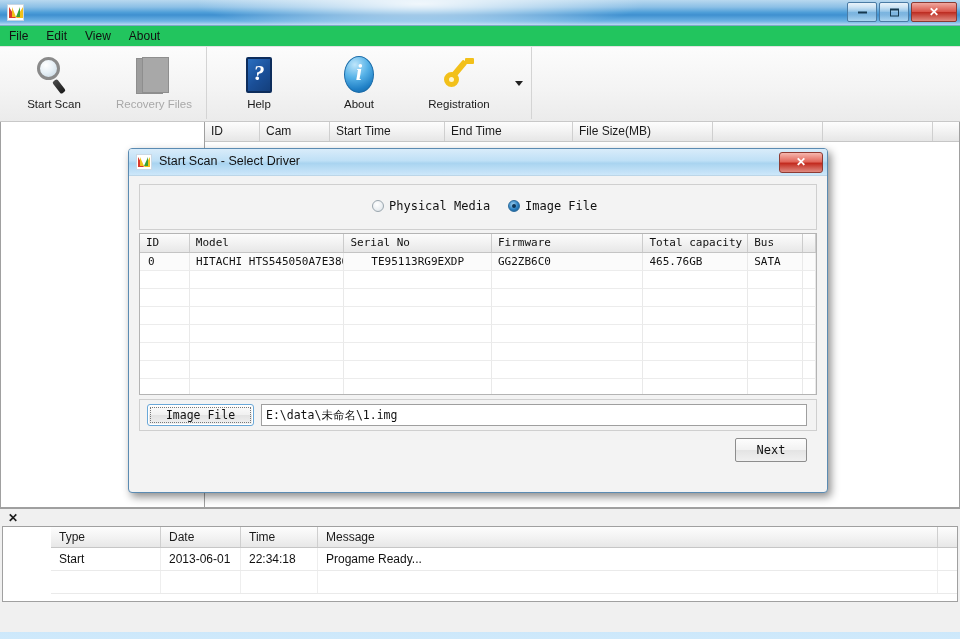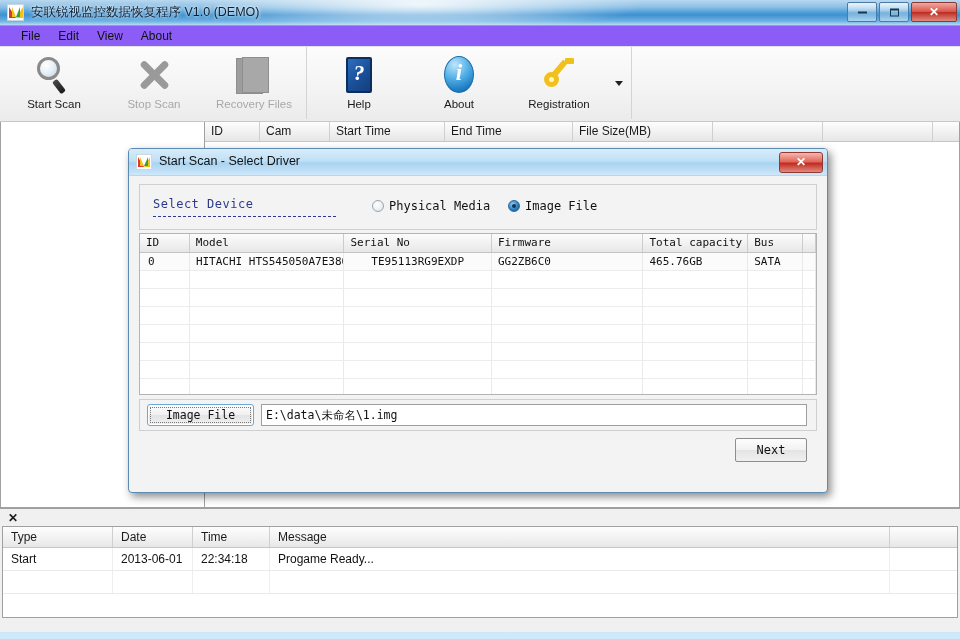--- a/index.html
+++ b/index.html
@@ -90,25 +90,25 @@
     font-family: "Liberation Sans", sans-serif;
     line-height: 1;
   }
   .win-btn.close .glyph { color: #fff; font-weight: bold; font-size: 12px; }
   .min-glyph { display:inline-block; width:9px; height:2px; background:#15384f; vertical-align: middle; }
   .max-glyph { display:inline-block; width:9px; height:8px; border:1px solid #15384f; border-top-width:2px; box-sizing:border-box; vertical-align: middle;}
 
   
   .menubar {
     height: 20px;
-    background: #8b5cf6;
+    background: #22c55e;
     border-bottom: 1px solid #e2e2e2;
     display: flex;
     align-items: center;
-    padding-left: 12px;
+    padding-left: 0;
   }
   .menu-item {
     padding: 2px 9px;
     font-size: 12px;
     color: #111;
     cursor: default;
   }
 
   
   .toolbar {
@@ -279,23 +279,24 @@
     padding-left: 8px;
     background: #f0f0f0;
   }
   .log-close .x {
     font-size: 12px; font-weight: bold; color: #1a1a1a; cursor: pointer; line-height: 1;
   }
   .log-table {
     margin: 0 2px;
     background: #fff;
     border: 1px solid #a0a0a0;
-    height: 92px;
+    height: 76px;
     box-sizing: border-box;
     overflow: hidden;
+    padding-left: 48px;
   }
   .log-head { display: flex; height: 20px;
     background: linear-gradient(180deg,#fdfdfd 0%, #f3f3f3 50%, #e7e7e7 100%);
     border-bottom: 1px solid #c6c6c6;
   }
   .log-head .col {
     border-right: 1px solid #cfcfcf;
     padding: 3px 0 0 8px;
     font-size: 12px; color:#1b1b1b; box-sizing:border-box; white-space:nowrap;
   }
@@ -514,21 +515,20 @@
 
 <div id="app">
 
   <div class="win-frame">
 
     <div class="titlebar">
       <div class="title-icon">
         <div class="tri"></div>
           <div class="tri2"></div>
       </div>
-      <div class="title-text">安联锐视监控数据恢复程序 V1.0 (DEMO)</div>
       <div class="win-btns">
         <div class="win-btn">
           <div class="glyph"><span class="min-glyph"></span></div>
         </div>
         <div class="win-btn">
           <div class="glyph"><span class="max-glyph"></span></div>
         </div>
         <div class="win-btn close">
           <div class="glyph">✕</div>
         </div>
@@ -544,29 +544,20 @@
 
     <div class="toolbar">
       <div class="tb-btn">
         <div class="ico">
           <div class="ico-magnify">
               <div class="lens"></div>
               <div class="handle"></div>
             </div>
         </div>
         <div class="lbl">Start Scan</div>
-      </div>
-      <div class="tb-btn disabled">
-        <div class="ico">
-          <div class="ico-x">
-              <i></i>
-              <i></i>
-            </div>
-        </div>
-        <div class="lbl">Stop Scan</div>
       </div>
       <div class="tb-btn disabled">
         <div class="ico">
           <div class="ico-docs">
               <div class="pg a"></div>
               <div class="pg b"></div>
             </div>
         </div>
         <div class="lbl">Recovery Files</div>
       </div>
@@ -656,21 +647,20 @@
       </div>
       <div class="dlg-title-text">Start Scan - Select Driver</div>
       <div class="dlg-close">
         <span>✕</span>
       </div>
     </div>
 
     <div class="dlg-body">
 
       <div class="group-box sel-row">
-        <div class="sel-label">Select Device</div>
 
         <div class="radio-wrap physical">
           <div class="radio-dot"></div>
           <div class="radio-label">Physical Media</div>
         </div>
 
         <div class="radio-wrap imagefile">
           <div class="radio-dot on"></div>
           <div class="radio-label">Image File</div>
         </div>

